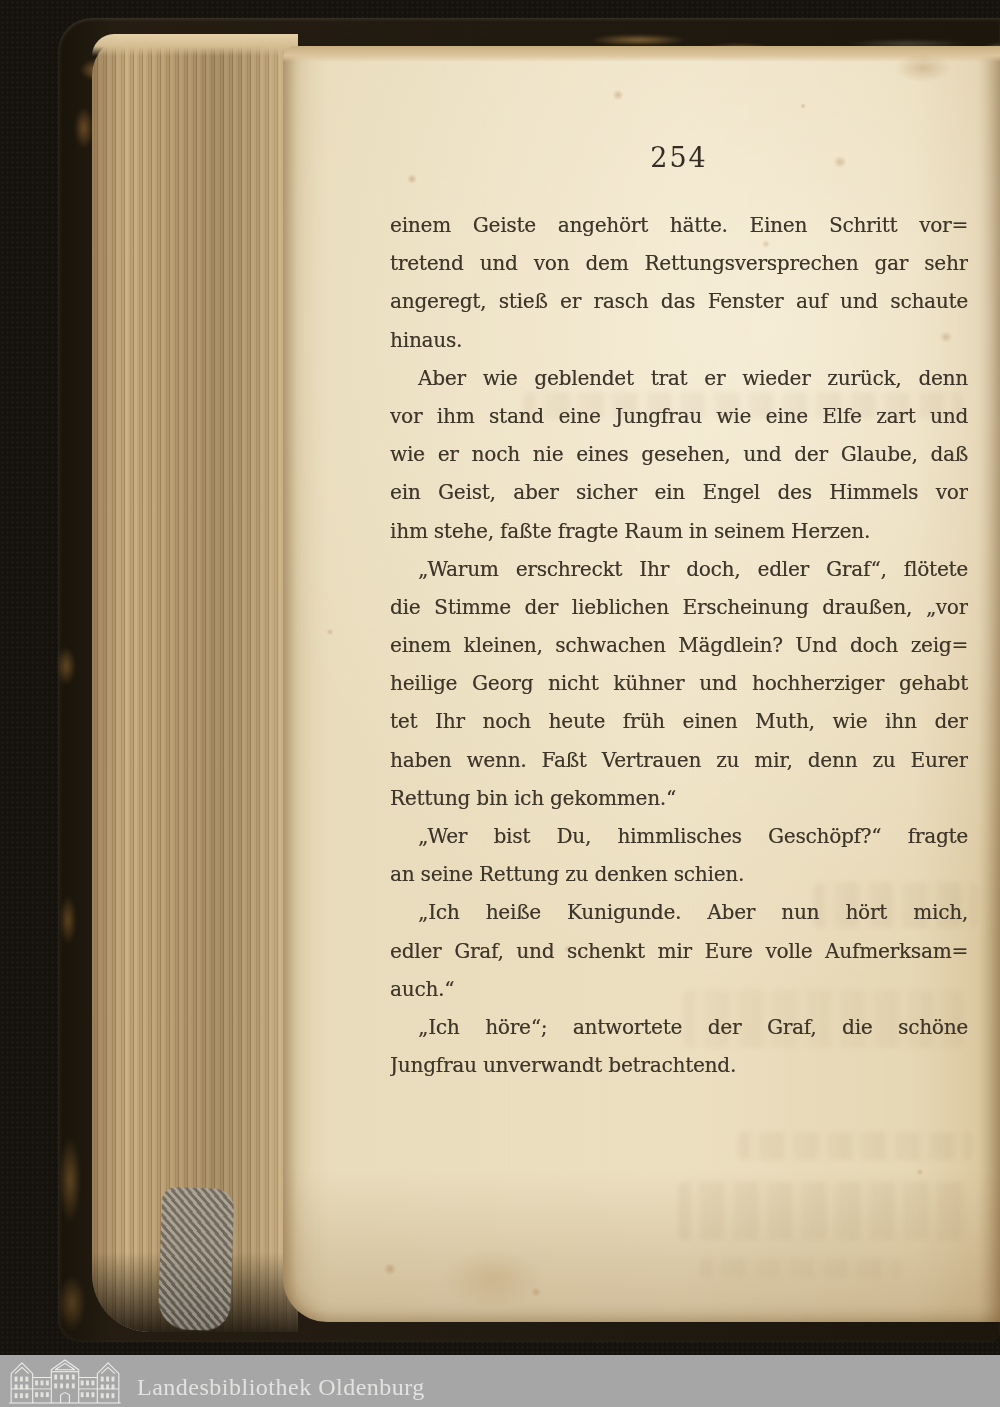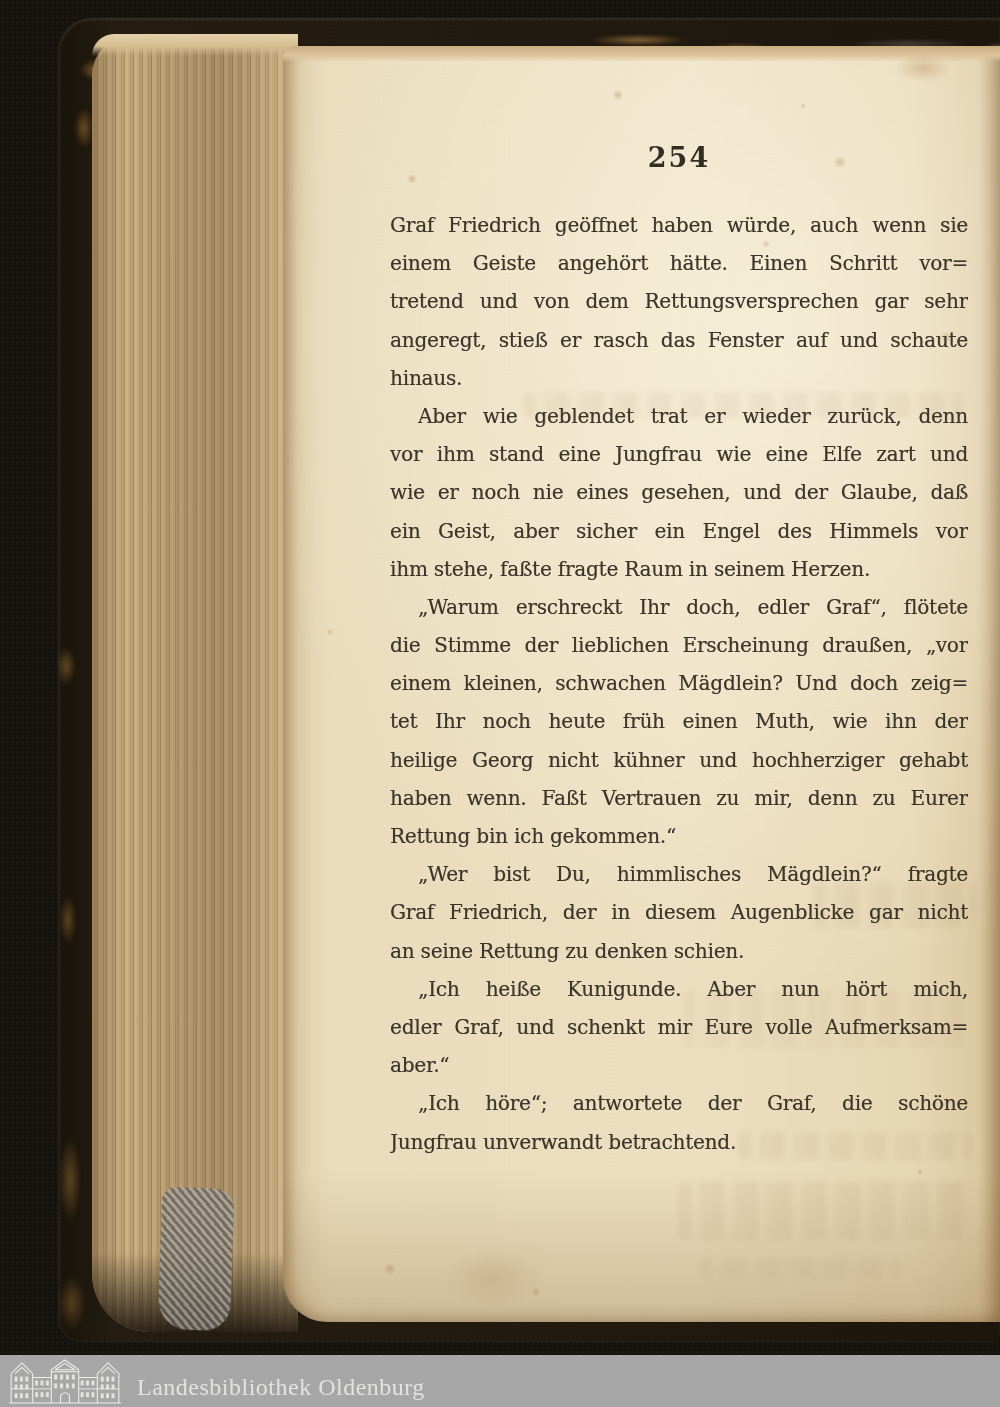--- a/index.html
+++ b/index.html
@@ -107,21 +107,21 @@
   }
   .g1{left:240px;top:346px;width:440px;height:26px;}
   .g2{left:530px;top:836px;width:165px;height:46px;}
   .g3{left:400px;top:944px;width:280px;height:58px;opacity:.12;}
   .g4{left:455px;top:1086px;width:235px;height:28px;}
   .g5{left:395px;top:1136px;width:290px;height:58px;}
   .g6{left:417px;top:1212px;width:200px;height:20px;opacity:.13;}
   
   .page-number{
     position:absolute;left:107px;top:96px;width:578px;
-    text-align:center;font-size:27px;font-weight:700;letter-spacing:2px;
+    text-align:center;font-size:27px;font-weight:400;letter-spacing:2px;
     color:#352d24;font-family:"DejaVu Serif", serif;
   }
   .text-block{
     position:absolute;left:107px;top:160px;width:578px;
     color:#3e352a;font-size:20px;letter-spacing:-0.2px;
     text-shadow:0.3px 0 0 rgba(62,53,42,.55);
   }
   .line{
     height:38.2px;line-height:38.2px;overflow:hidden;
     text-align:justify;text-align-last:justify;
@@ -157,43 +157,41 @@
     <div class="ghost g1"></div>
     <div class="ghost g2"></div>
     <div class="ghost g3"></div>
     <div class="ghost g4"></div>
     <div class="ghost g5"></div>
     <div class="ghost g6"></div>
 
     <div class="page-number">254</div>
 
     <div class="text-block" id="text-block">
-        <div class="line">Graf Friedrich geöffnet haben würde, auch wenn sie</div>
         <div class="line">einem Geiste angehört hätte. Einen Schritt vor=</div>
         <div class="line">tretend und von dem Rettungsversprechen gar sehr</div>
         <div class="line">angeregt, stieß er rasch das Fenster auf und schaute</div>
         <div class="line last">hinaus.</div>
         <div class="line indent">Aber wie geblendet trat er wieder zurück, denn</div>
         <div class="line">vor ihm stand eine Jungfrau wie eine Elfe zart und</div>
         <div class="line">wie er noch nie eines gesehen, und der Glaube, daß</div>
         <div class="line">ein Geist, aber sicher ein Engel des Himmels vor</div>
         <div class="line last">ihm stehe, faßte fragte Raum in seinem Herzen.</div>
         <div class="line indent">„Warum erschreckt Ihr doch, edler Graf“, flötete</div>
         <div class="line">die Stimme der lieblichen Erscheinung draußen, „vor</div>
         <div class="line">einem kleinen, schwachen Mägdlein? Und doch zeig=</div>
+        <div class="line">heilige Georg nicht kühner und hochherziger gehabt</div>
         <div class="line">tet Ihr noch heute früh einen Muth, wie ihn der</div>
-        <div class="line">heilige Georg nicht kühner und hochherziger gehabt</div>
         <div class="line">haben wenn. Faßt Vertrauen zu mir, denn zu Eurer</div>
         <div class="line last">Rettung bin ich gekommen.“</div>
-        <div class="line indent">„Wer bist Du, himmlisches Mägdlein?“ fragte</div>
-        <div class="line">Graf Friedrich, der in diesem Augenblicke gar nicht</div>
+        <div class="line indent">„Wer bist Du, himmlisches Geschöpf?“ fragte</div>
         <div class="line last">an seine Rettung zu denken schien.</div>
         <div class="line indent">„Ich heiße Kunigunde. Aber nun hört mich,</div>
         <div class="line">edler Graf, und schenkt mir Eure volle Aufmerksam=</div>
-        <div class="line last">aber.“</div>
+        <div class="line last">auch.“</div>
         <div class="line indent">„Ich höre“; antwortete der Graf, die schöne</div>
         <div class="line last">Jungfrau unverwandt betrachtend.</div>
       </div>
   </div>
 
   <div class="footer">
     <svg class="logo" viewBox="0 0 116 48">
       <g stroke="#ededea" fill="none" stroke-width="1.1" stroke-linejoin="round">
         <path d="M1 46 H115"></path>
         <path d="M3 46 V16 L14 5 L25 16 V46"></path>

